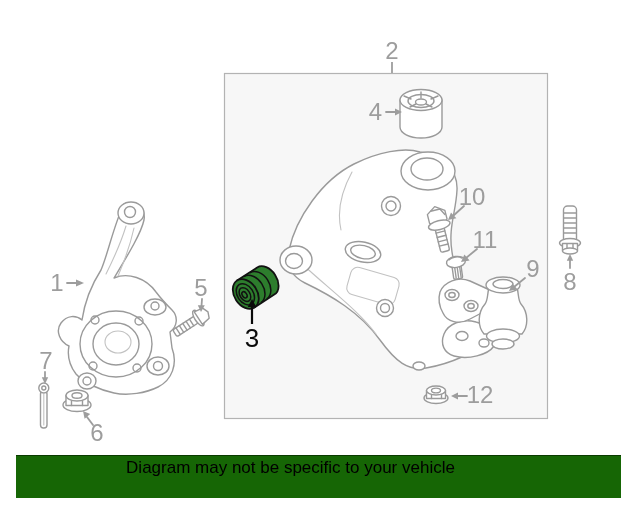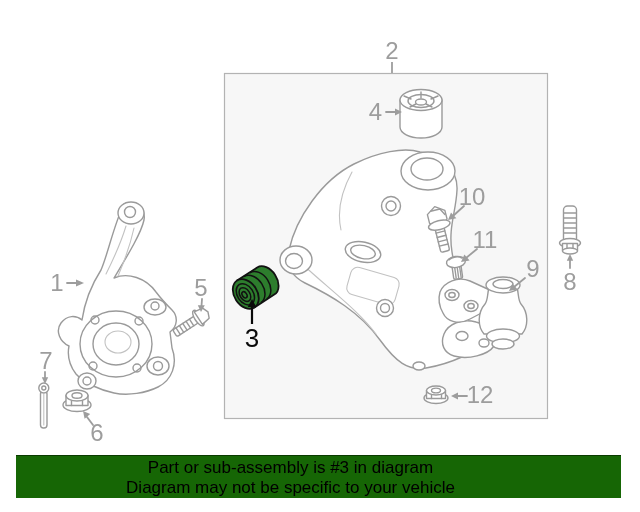--- a/index.html
+++ b/index.html
@@ -241,16 +241,15 @@
       <ellipse class="art" cx="570" cy="251" rx="7.5" ry="3"></ellipse>
     </g>
     <text class="callout-num" x="570" y="290" text-anchor="middle">8</text>
     <g>
       <line class="arrow" x1="570" y1="268" x2="570" y2="260"></line>
       <polygon class="arrowhead" points="570,254 566.8,260.8 573.2,260.8"></polygon>
     </g>
   </svg>
 
   <div class="banner">
-    <div>Part or sub-assembly is #3 in diagram</div>
     <div>Diagram may not be specific to your vehicle</div>
   </div>
 </div>
 
 </body></html>

